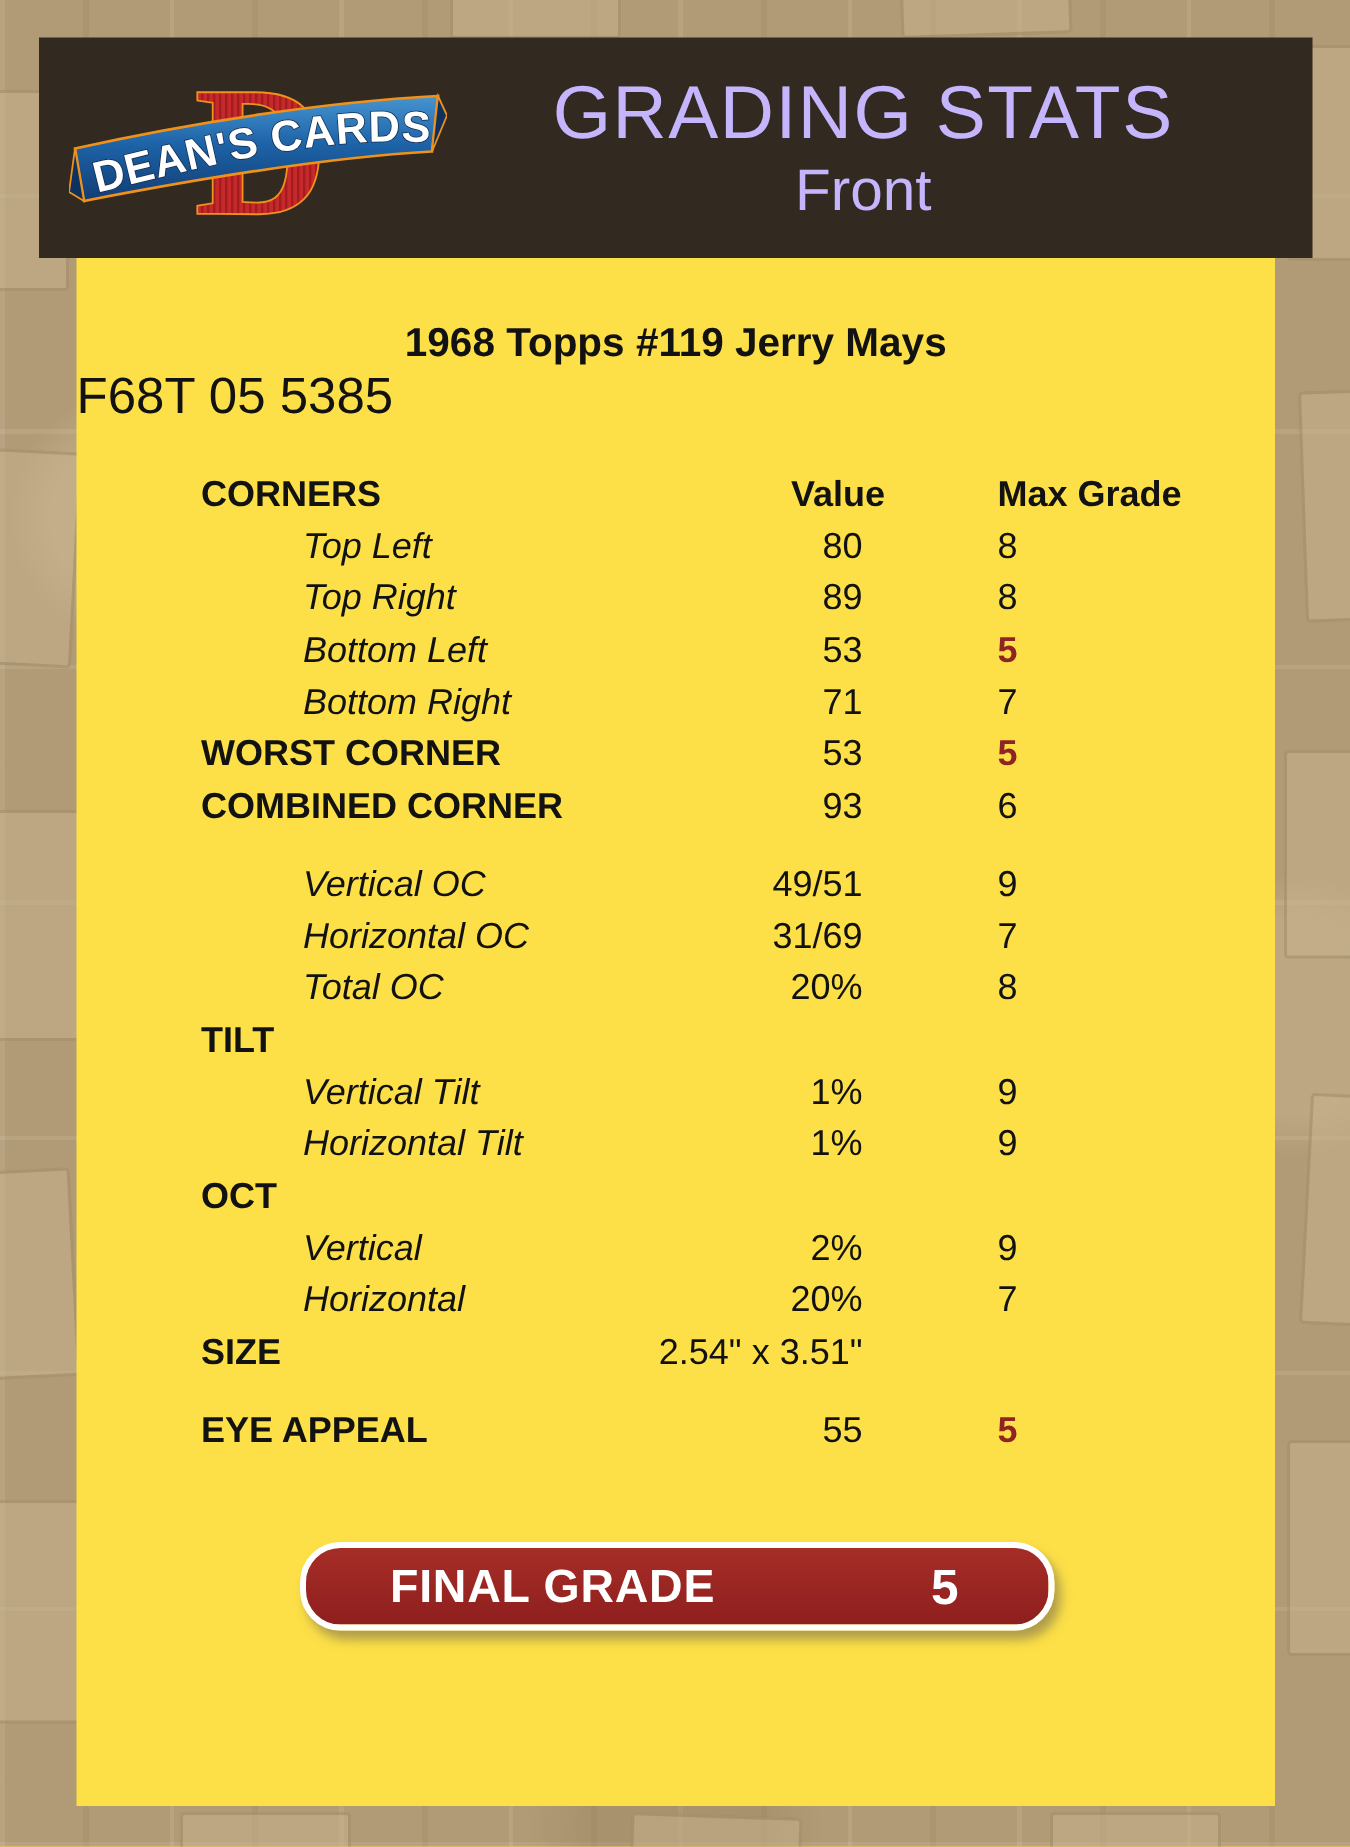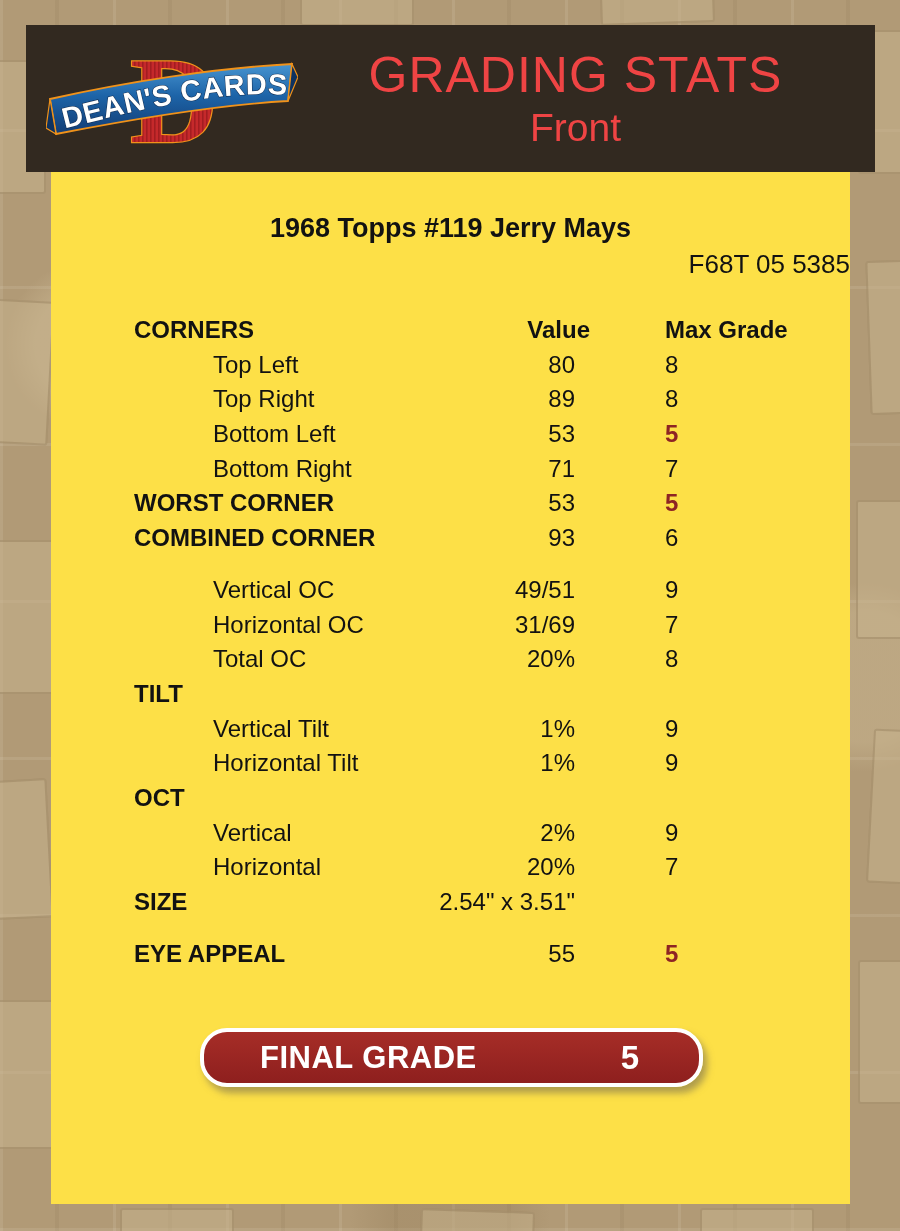--- a/index.html
+++ b/index.html
@@ -14,33 +14,33 @@
       repeating-linear-gradient(90deg, rgba(248,242,226,.10) 0 3px, transparent 3px 113px),
       repeating-linear-gradient(0deg, rgba(248,242,226,.10) 0 3px, transparent 3px 157px),
       repeating-linear-gradient(90deg, transparent 0 55px, rgba(118,96,64,.10) 55px 59px, transparent 59px 113px);
   }
   .bg-card{position:absolute;background:rgba(199,180,142,.50);border:2px solid rgba(128,106,73,.30);border-radius:3px;}
 
   
   .header-bar{position:absolute;left:26px;top:25px;width:849px;height:147px;background:#322920;}
   .logo{position:absolute;left:20px;top:7px;width:252px;height:134px;}
   .header-titles{position:absolute;left:250px;top:0;width:599px;height:147px;
-    display:flex;flex-direction:column;align-items:center;justify-content:center;color:#ef4444;}
+    display:flex;flex-direction:column;align-items:center;justify-content:center;color:#c4b5fd;}
   .header-title{font-size:50px;line-height:56px;letter-spacing:1px;}
   .header-subtitle{font-size:39px;line-height:46px;margin-top:2px;}
 
   
   .content-card{position:absolute;left:51px;top:172px;width:799px;height:1032px;background:#fde047;color:#121212;}
   .card-title{margin-top:38px;text-align:center;font-size:27px;font-weight:bold;line-height:36px;}
-  .card-serial{text-align:right;font-size:26px;line-height:36px;}
+  .card-serial{text-align:left;font-size:34px;line-height:36px;}
 
   .stats{margin-top:31px;position:relative;font-size:24px;}
   .row{position:relative;height:34.7px;}
   .row .label{position:absolute;left:83px;top:0;line-height:34.7px;white-space:nowrap;}
-  .row.indent .label{left:162px;}
+  .row.indent .label{left:151px;font-style:italic;}
   .row.bold .label{font-weight:bold;}
   .row .value{position:absolute;right:275px;top:0;line-height:34.7px;white-space:nowrap;text-align:left;}
   .row .grade{position:absolute;left:614px;width:150px;top:0;line-height:34.7px;}
   .row.head .value{right:260px;font-weight:bold;}
   .row.head .grade{font-weight:bold;}
   .grade.red{color:#8e2424;font-weight:bold;}
   .gap{height:17px;}
 
   
   .final-grade-btn{

